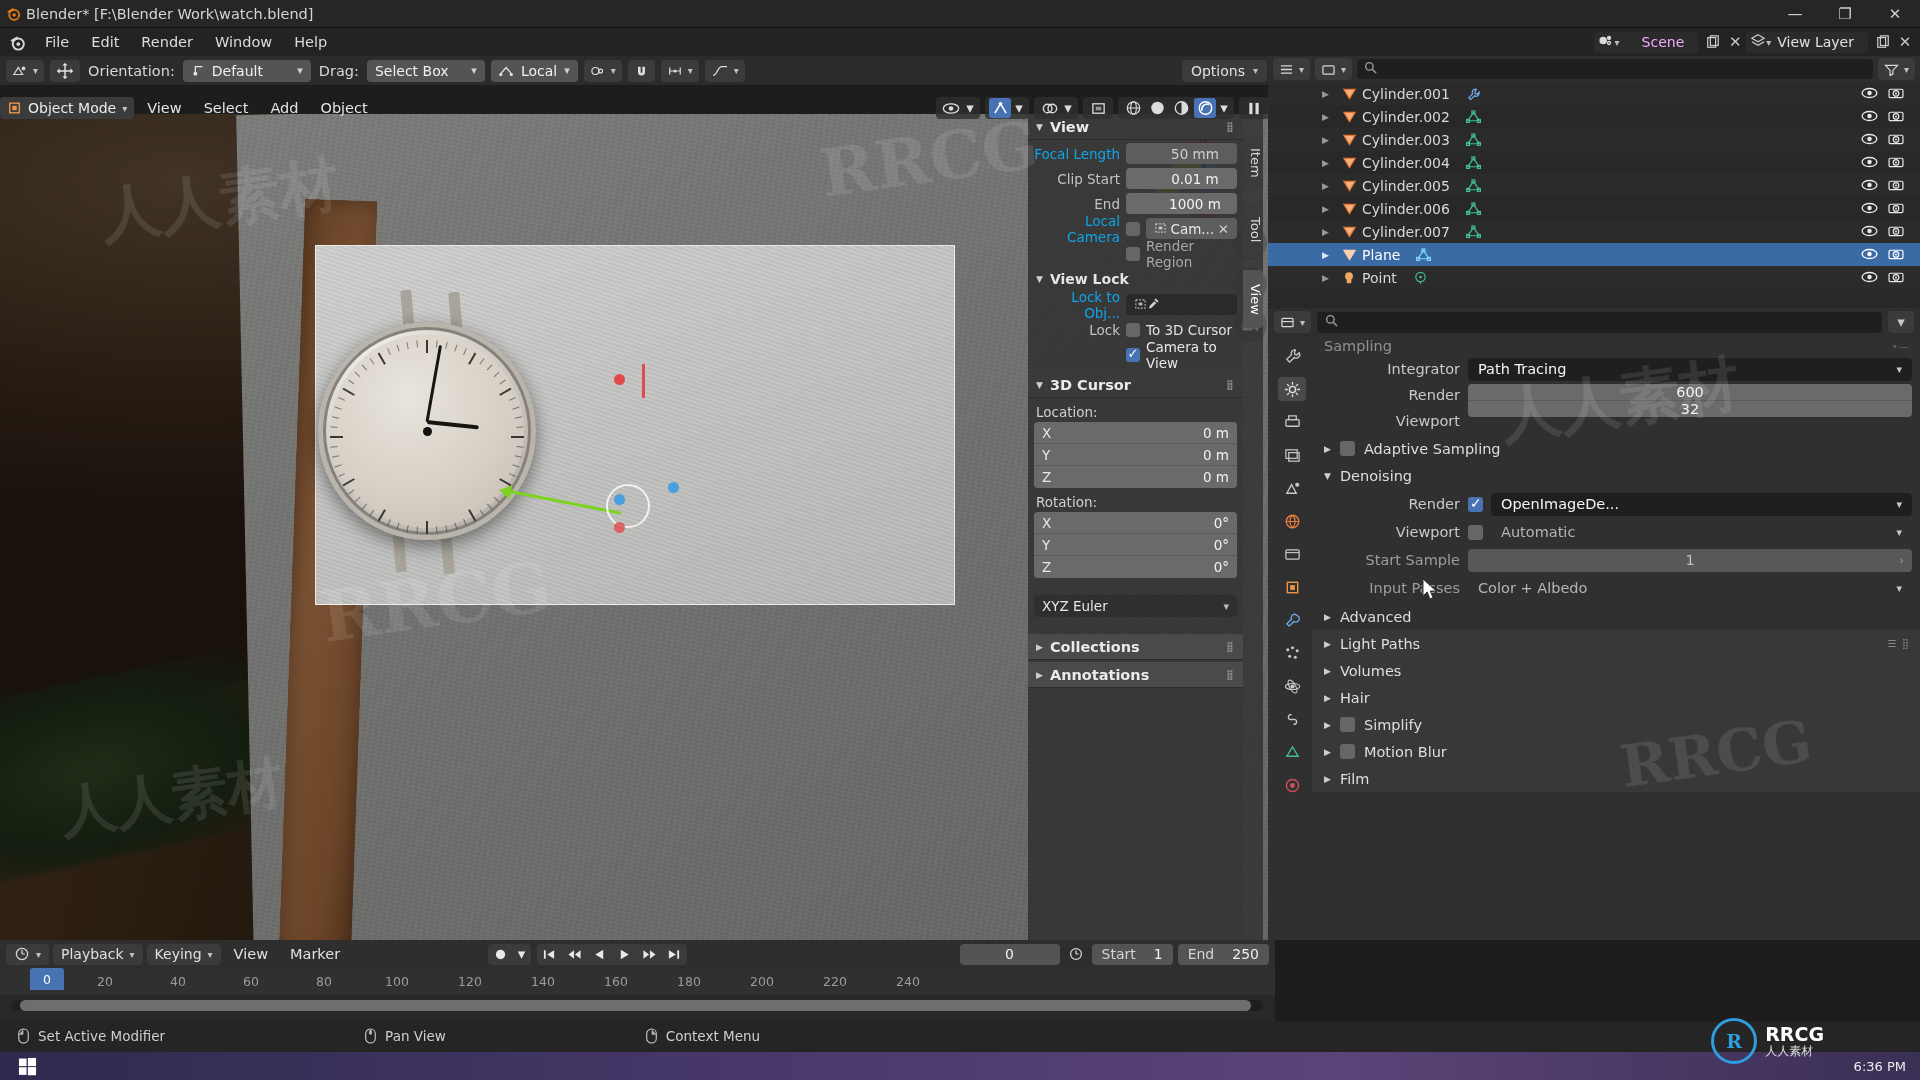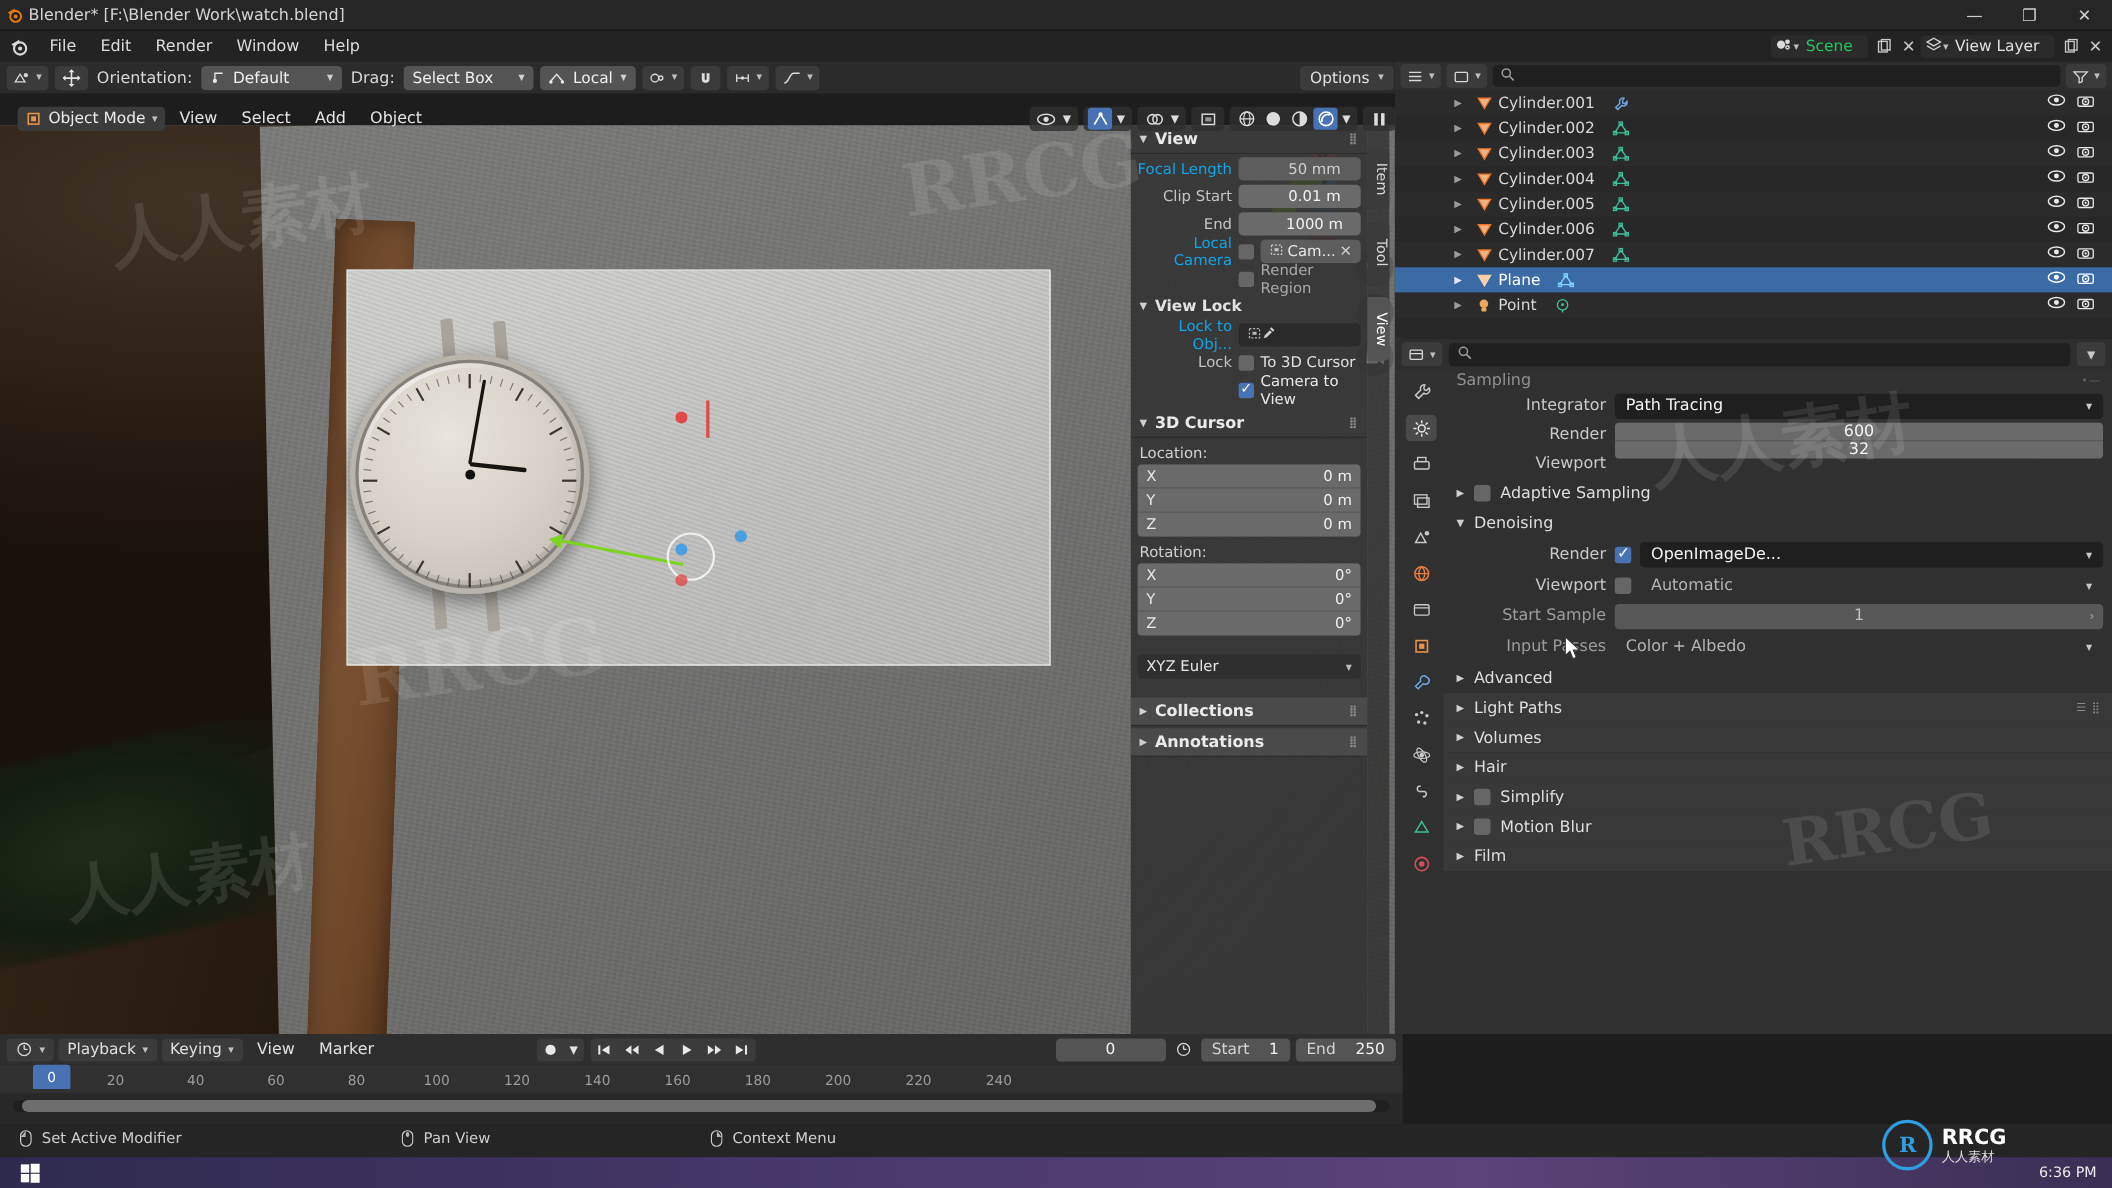--- a/index.html
+++ b/index.html
@@ -36,21 +36,21 @@
   .ws-tab {
     padding: 0 11px; height: 23px; align-self:flex-end; display:flex; align-items:center;
     font-size: 14.5px; color:#9a9a9a; border-radius: 5px 5px 0 0;
   }
   .ws-tab.active { background:#353535; color:#e9e9e9; }
   .topbar-right { margin-left:auto; display:flex; align-items:center; gap:0px; padding-right:4px; }
   .scene-chip {
     display:flex; align-items:center; height:21px; background:#2b2b2b; border-radius:4px;
     padding: 0 4px; margin-right:4px;
   }
-  .scene-chip .nm { padding: 0 10px 0 6px; font-size:14px; color:#22c55e; }
+  .scene-chip .nm { padding: 0 10px 0 6px; font-size:14px; color:#f0abfc;margin-left:16px; }
   .vlayer-chip {
     display:flex; align-items:center; height:21px; background:#2b2b2b; border-radius:4px;
     padding:0 4px; margin-right:4px;
   }
   .vlayer-chip .nm { padding: 0 10px 0 6px; font-size:14px; color:#e0e0e0; }
   .ico-btn { width:22px; height:21px; display:flex; align-items:center; justify-content:center;
              color:#c8c8c8; border-radius:3px; }
 
   
   .toolhdr {
@@ -69,21 +69,21 @@
   }
   .dd .chev { margin-left:auto; opacity:.8; font-size:11px; }
   .options-btn {
     margin-left:auto; margin-right:8px; height:22px; background:#3b3b3b; border-radius:4px;
     display:flex; align-items:center; padding:0 9px; gap:8px; font-size:14px; color:#e0e0e0;
   }
 
   
   .modehdr {
     position:absolute; left:0; top:86px; width:1275px; height:44px;
-    display:flex; align-items:center; padding-left:16px; gap:4px; z-index:5;
+    display:flex; align-items:center; padding-left:0; gap:4px; z-index:5;
   }
   .mode-dd {
     height:22px; background:#3b3b3b; border-radius:4px; display:flex; align-items:center;
     padding:0 7px; gap:6px; font-size:14px; color:#ececec;
   }
   .vmenu { padding:0 9px; font-size:14.5px; color:#e4e4e4; }
   .mode-right { margin-left:auto; display:flex; align-items:center; gap:5px; padding-right:6px; }
   .pill {
     height:22px; background:#2f2f2fcc; border-radius:4px; display:flex; align-items:center;
     padding:0 4px; gap:2px;

